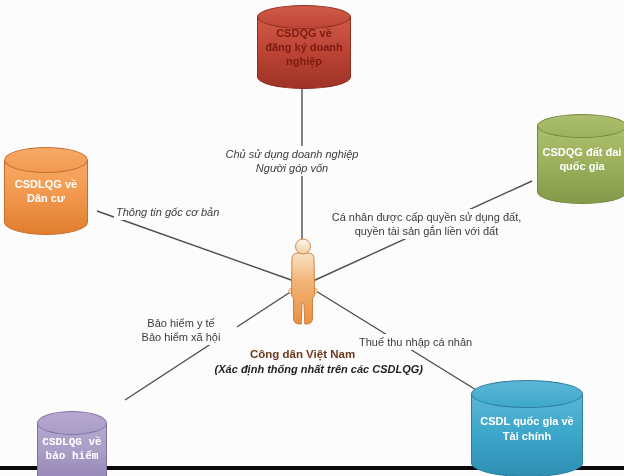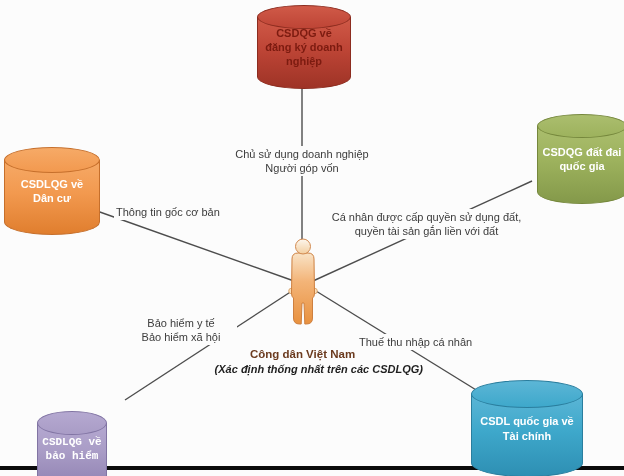--- a/index.html
+++ b/index.html
@@ -84,21 +84,21 @@
   </svg>
 
   <div class="bottom-rule"></div>
 
   <div class="cyl" style="left:257px;top:5px;width:94px;height:84px;--ry:12px;--light:#D05A48;--base:#BE4536;--dark:#9E3326;--stroke:#8C2C1F;--ink:#7C1B10;">
     <div class="cyl-body"></div>
     <div class="cyl-top"></div>
     <div class="cyl-label">CSDQG về đăng ký doanh nghiệp</div>
   </div>
 
-  <div class="cyl" style="left:4px;top:147px;width:96px;height:88px;--ry:13px;--light:#F6AA67;--base:#F2994F;--dark:#E07E2E;--stroke:#C66F2B;--ink:#FFFFFF;">
+  <div class="cyl" style="left:4px;top:147px;width:84px;height:88px;--ry:13px;--light:#F6AA67;--base:#F2994F;--dark:#E07E2E;--stroke:#C66F2B;--ink:#FFFFFF;">
     <div class="cyl-body"></div>
     <div class="cyl-top"></div>
     <div class="cyl-label">CSDLQG về Dân cư</div>
   </div>
 
   <div class="cyl" style="left:529px;top:114px;width:90px;height:90px;margin-left:8px;--ry:12px;--light:#ABBE6E;--base:#9DB25D;--dark:#84994A;--stroke:#75873C;--ink:#FFFFFF;">
     <div class="cyl-body"></div>
     <div class="cyl-top"></div>
     <div class="cyl-label">CSDQG đất đai quốc gia</div>
   </div>
@@ -108,26 +108,26 @@
     <div class="cyl-top"></div>
     <div class="cyl-label">CSDLQG về bảo hiểm</div>
   </div>
 
   <div class="cyl" style="left:471px;top:380px;width:112px;height:97px;--ry:14px;--light:#5CB6D6;--base:#3EA8CB;--dark:#2E8FB3;--stroke:#2A7E9E;--ink:#FFFFFF;">
     <div class="cyl-body"></div>
     <div class="cyl-top"></div>
     <div class="cyl-label">CSDL quốc gia về Tài chính</div>
   </div>
 
-  <div class="elabel" style="left:205px;top:146px;width:190px;">
+  <div class="elabel" style="left:195px;top:146px;width:190px;font-style:italic;">
     <div>Chủ sử dụng doanh nghiệp</div>
     <div>Người góp vốn</div>
   </div>
 
-  <div class="elabel" style="left:114px;top:204px;">
+  <div class="elabel" style="left:114px;top:204px;font-style:italic;">
     <div>Thông tin gốc cơ bản</div>
   </div>
 
   <div class="elabel" style="left:322px;top:209px;width:205px;">
     <div>Cá nhân được cấp quyền sử dụng đất,</div>
     <div>quyền tài sản gắn liền với đất</div>
   </div>
 
   <div class="elabel" style="left:125px;top:315px;width:108px;">
     <div>Bảo hiểm y tế</div>

